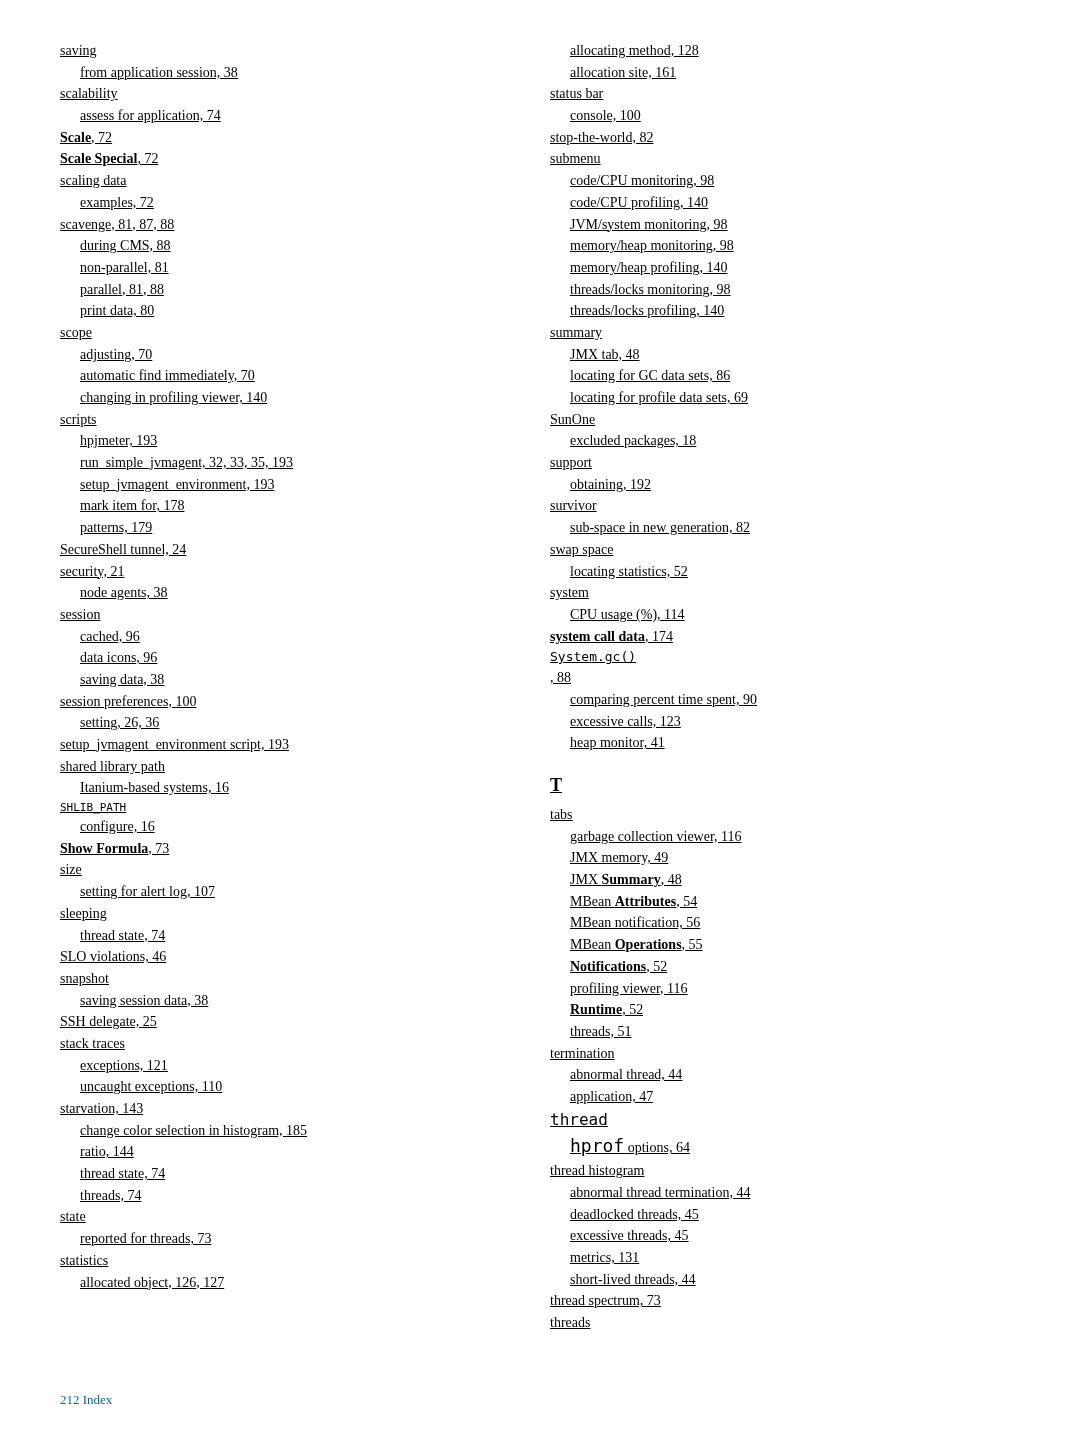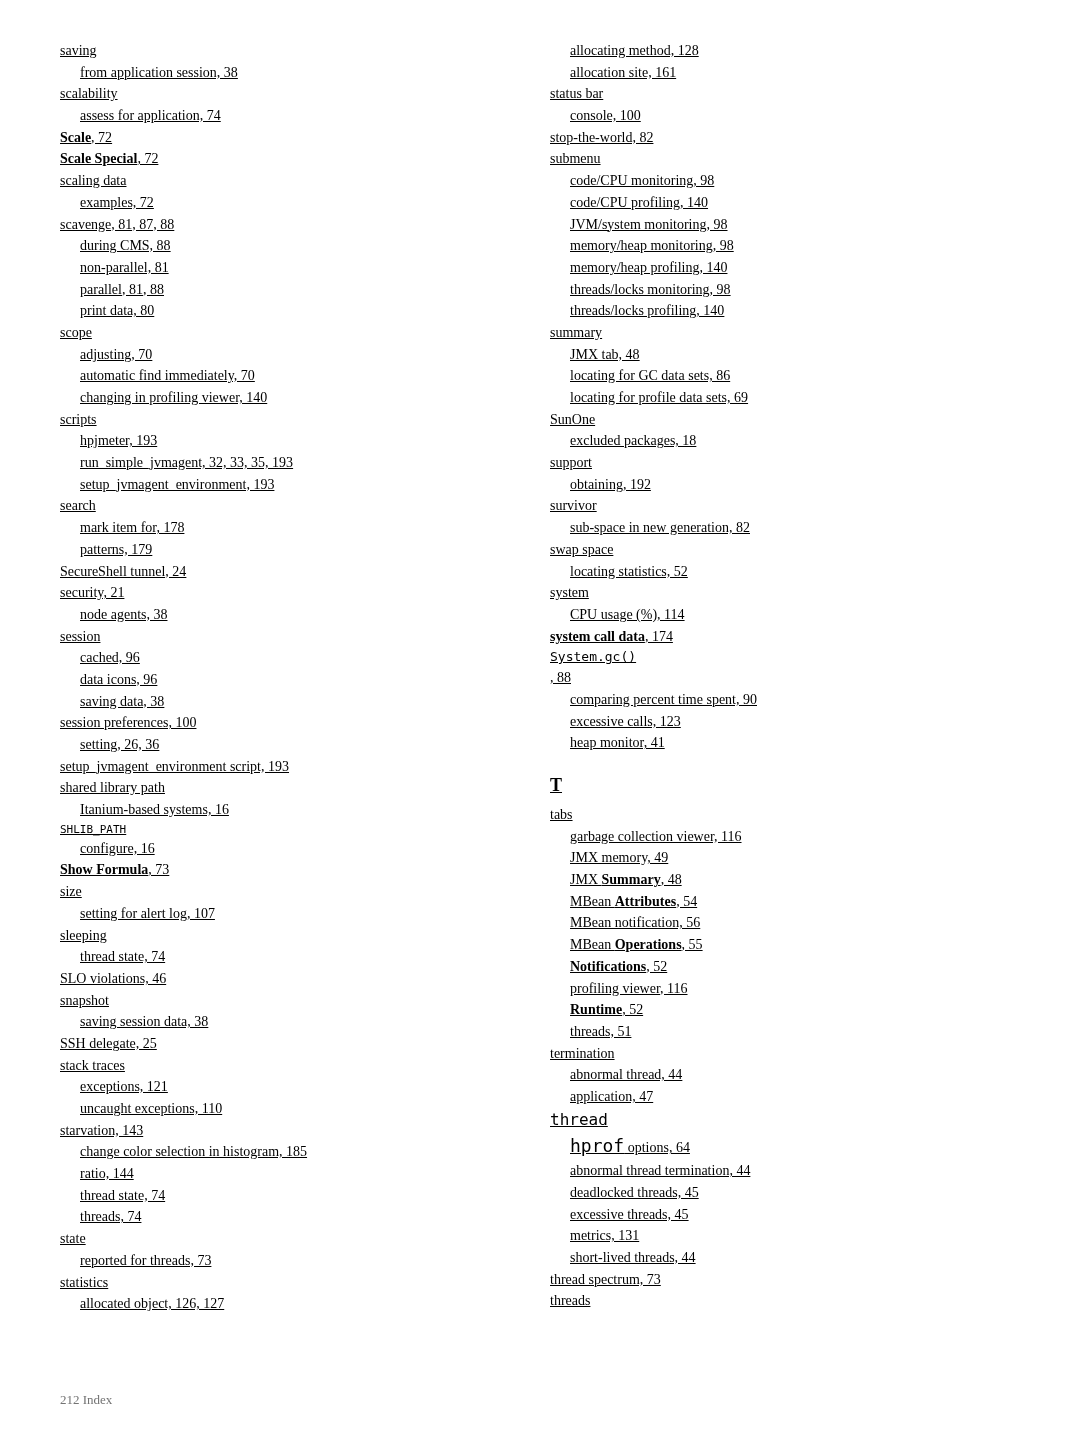--- a/index.html
+++ b/index.html
@@ -52,21 +52,21 @@
       font-weight: bold;
       margin-top: 18px;
       margin-bottom: 4px;
       display: block;
     }
     .page-footer {
       position: absolute;
       bottom: 30px;
       left: 60px;
       font-size: 13px;
-      color: #737373;
+      color: #0369a1;
     }
   </style>
 </head>
 <body>
 
 <div class="page">
   <div class="two-col">
     <div class="col-left">
 
       <div class="index-entry">
@@ -108,21 +108,20 @@
       </div>
 
       <div class="index-entry">
         <span class="entry-main">scripts</span>
         <span class="entry-sub">hpjmeter, 193</span>
         <span class="entry-sub">run_simple_jvmagent, 32, 33, 35, 193</span>
         <span class="entry-sub">setup_jvmagent_environment, 193</span>
       </div>
 
       <div class="index-entry">
-        <span class="entry-main">search</span>
         <span class="entry-sub">mark item for, 178</span>
         <span class="entry-sub">patterns, 179</span>
       </div>
 
       <div class="index-entry">
         <span class="entry-main">SecureShell tunnel, 24</span>
       </div>
 
       <div class="index-entry">
         <span class="entry-main">security, 21</span>
@@ -302,20 +301,21 @@
         <span class="entry-sub">abnormal thread, 44</span>
         <span class="entry-sub">application, 47</span>
       </div>
 
       <div class="index-entry">
         <span class="entry-main" style="font-family: monospace; font-size: 16px;">thread</span>
         <span class="entry-sub"><span style="font-family: monospace; font-size: 18px;">hprof</span> options, 64</span>
       </div>
 
       <div class="index-entry">
+        <span class="entry-main">thread histogram</span>
         <span class="entry-sub">abnormal thread termination, 44</span>
         <span class="entry-sub">deadlocked threads, 45</span>
         <span class="entry-sub">excessive threads, 45</span>
         <span class="entry-sub">metrics, 131</span>
         <span class="entry-sub">short-lived threads, 44</span>
       </div>
 
       <div class="index-entry">
         <span class="entry-main">thread spectrum, 73</span>
       </div>

